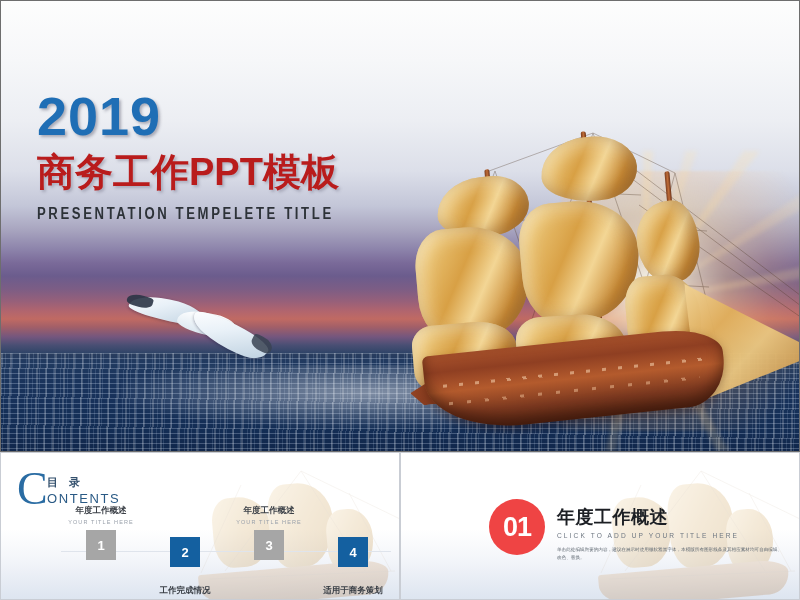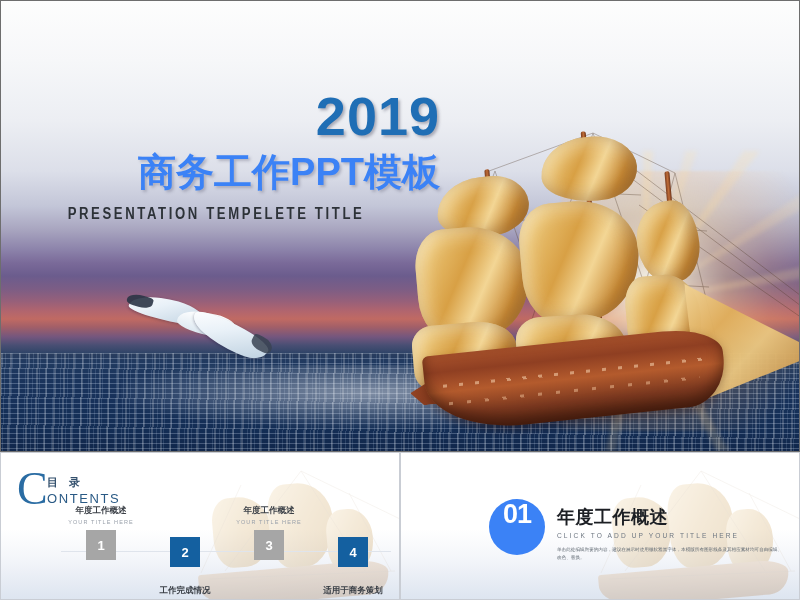--- a/index.html
+++ b/index.html
@@ -104,24 +104,24 @@
     box-shadow:0 1px 3px rgba(20,20,50,.35);}
   .gull .body{position:absolute;left:50px;top:20px;width:60px;height:22px;
     background:linear-gradient(to bottom,#ffffff,#dce8f1);
     border-radius:50% 40% 46% 60% / 60% 52% 48% 40%;transform:rotate(12deg);}
   .gull .tip{position:absolute;left:0px;top:2px;width:26px;height:12px;background:#2b3546;
     border-radius:60% 20% 50% 30%;transform:rotate(16deg);opacity:.9;}
   .gull .tip2{position:absolute;left:124px;top:44px;width:22px;height:14px;background:#3a4352;
     border-radius:20% 60% 30% 50%;transform:rotate(26deg);opacity:.85;}
 
   
-  .hero-text{position:absolute;left:19px;top:88px;width:420px;z-index:6;text-align:right;}
+  .hero-text{position:absolute;left:36px;top:88px;width:420px;z-index:6;}
   .year{font-size:54px;font-weight:700;color:#1f6eb5;letter-spacing:1px;line-height:1;
         text-shadow:2px 2px 3px rgba(90,90,110,.45);}
-  .main-title{margin-top:10px;font-size:38px;font-weight:700;color:#3b82f6;letter-spacing:0px;
+  .main-title{margin-top:10px;font-size:38px;font-weight:700;color:#b91c1c;letter-spacing:0px;
         line-height:1.05;text-shadow:2px 2px 3px rgba(120,120,140,.45);white-space:nowrap;}
   .sub-title{margin-top:12px;font-size:16px;font-weight:700;color:#2d3238;letter-spacing:3.2px;
         transform:scaleX(.82);transform-origin:left center;white-space:nowrap;}
   .tagline{margin-top:14px;font-size:13.5px;font-weight:700;color:#1b1f24;letter-spacing:.2px;white-space:nowrap;}
 
   
   .bottom-row{position:absolute;left:0;top:452px;width:800px;height:148px;display:flex;}
   .mini-slide{position:relative;width:400px;height:148px;overflow:hidden;background:#ffffff;
               border:1px solid #c9cdd4;box-sizing:border-box;}
   .mini-bg{position:absolute;inset:0;
@@ -150,21 +150,21 @@
   .num-gray{background:#a6a6a6;}
   .num-blue{background:#1460a0;}
   .toc-title{font-size:8.5px;color:#3a3f46;font-weight:700;white-space:nowrap;}
   .toc-sub{font-size:5.5px;color:#9aa1ab;letter-spacing:1.1px;margin-top:2px;white-space:nowrap;}
   .toc-up .toc-title{margin-bottom:1px;}
   .toc-up .toc-sub{margin-bottom:5px;}
   .toc-down .toc-title{margin-top:18px;}
 
   
   .sec-circle{position:absolute;left:88px;top:46px;width:56px;height:56px;border-radius:50%;
-    background:#3b82f6;display:flex;justify-content:center;}
+    background:#ef4444;display:flex;align-items:center;justify-content:center;}
   .sec-num{font-size:27px;font-weight:700;color:#ffffff;letter-spacing:-1px;
     -webkit-text-stroke:0;}
   .sec-texts{position:absolute;left:156px;top:52px;width:230px;}
   .sec-title{font-size:18px;font-weight:700;color:#1c1f24;letter-spacing:.5px;white-space:nowrap;}
   .sec-sub{margin-top:3px;font-size:6.6px;color:#6d7680;letter-spacing:2.1px;white-space:nowrap;}
   .sec-body{margin-top:7px;font-size:4.6px;line-height:1.75;color:#5d666f;width:226px;}
 </style>
 </head>
 <body>
 

